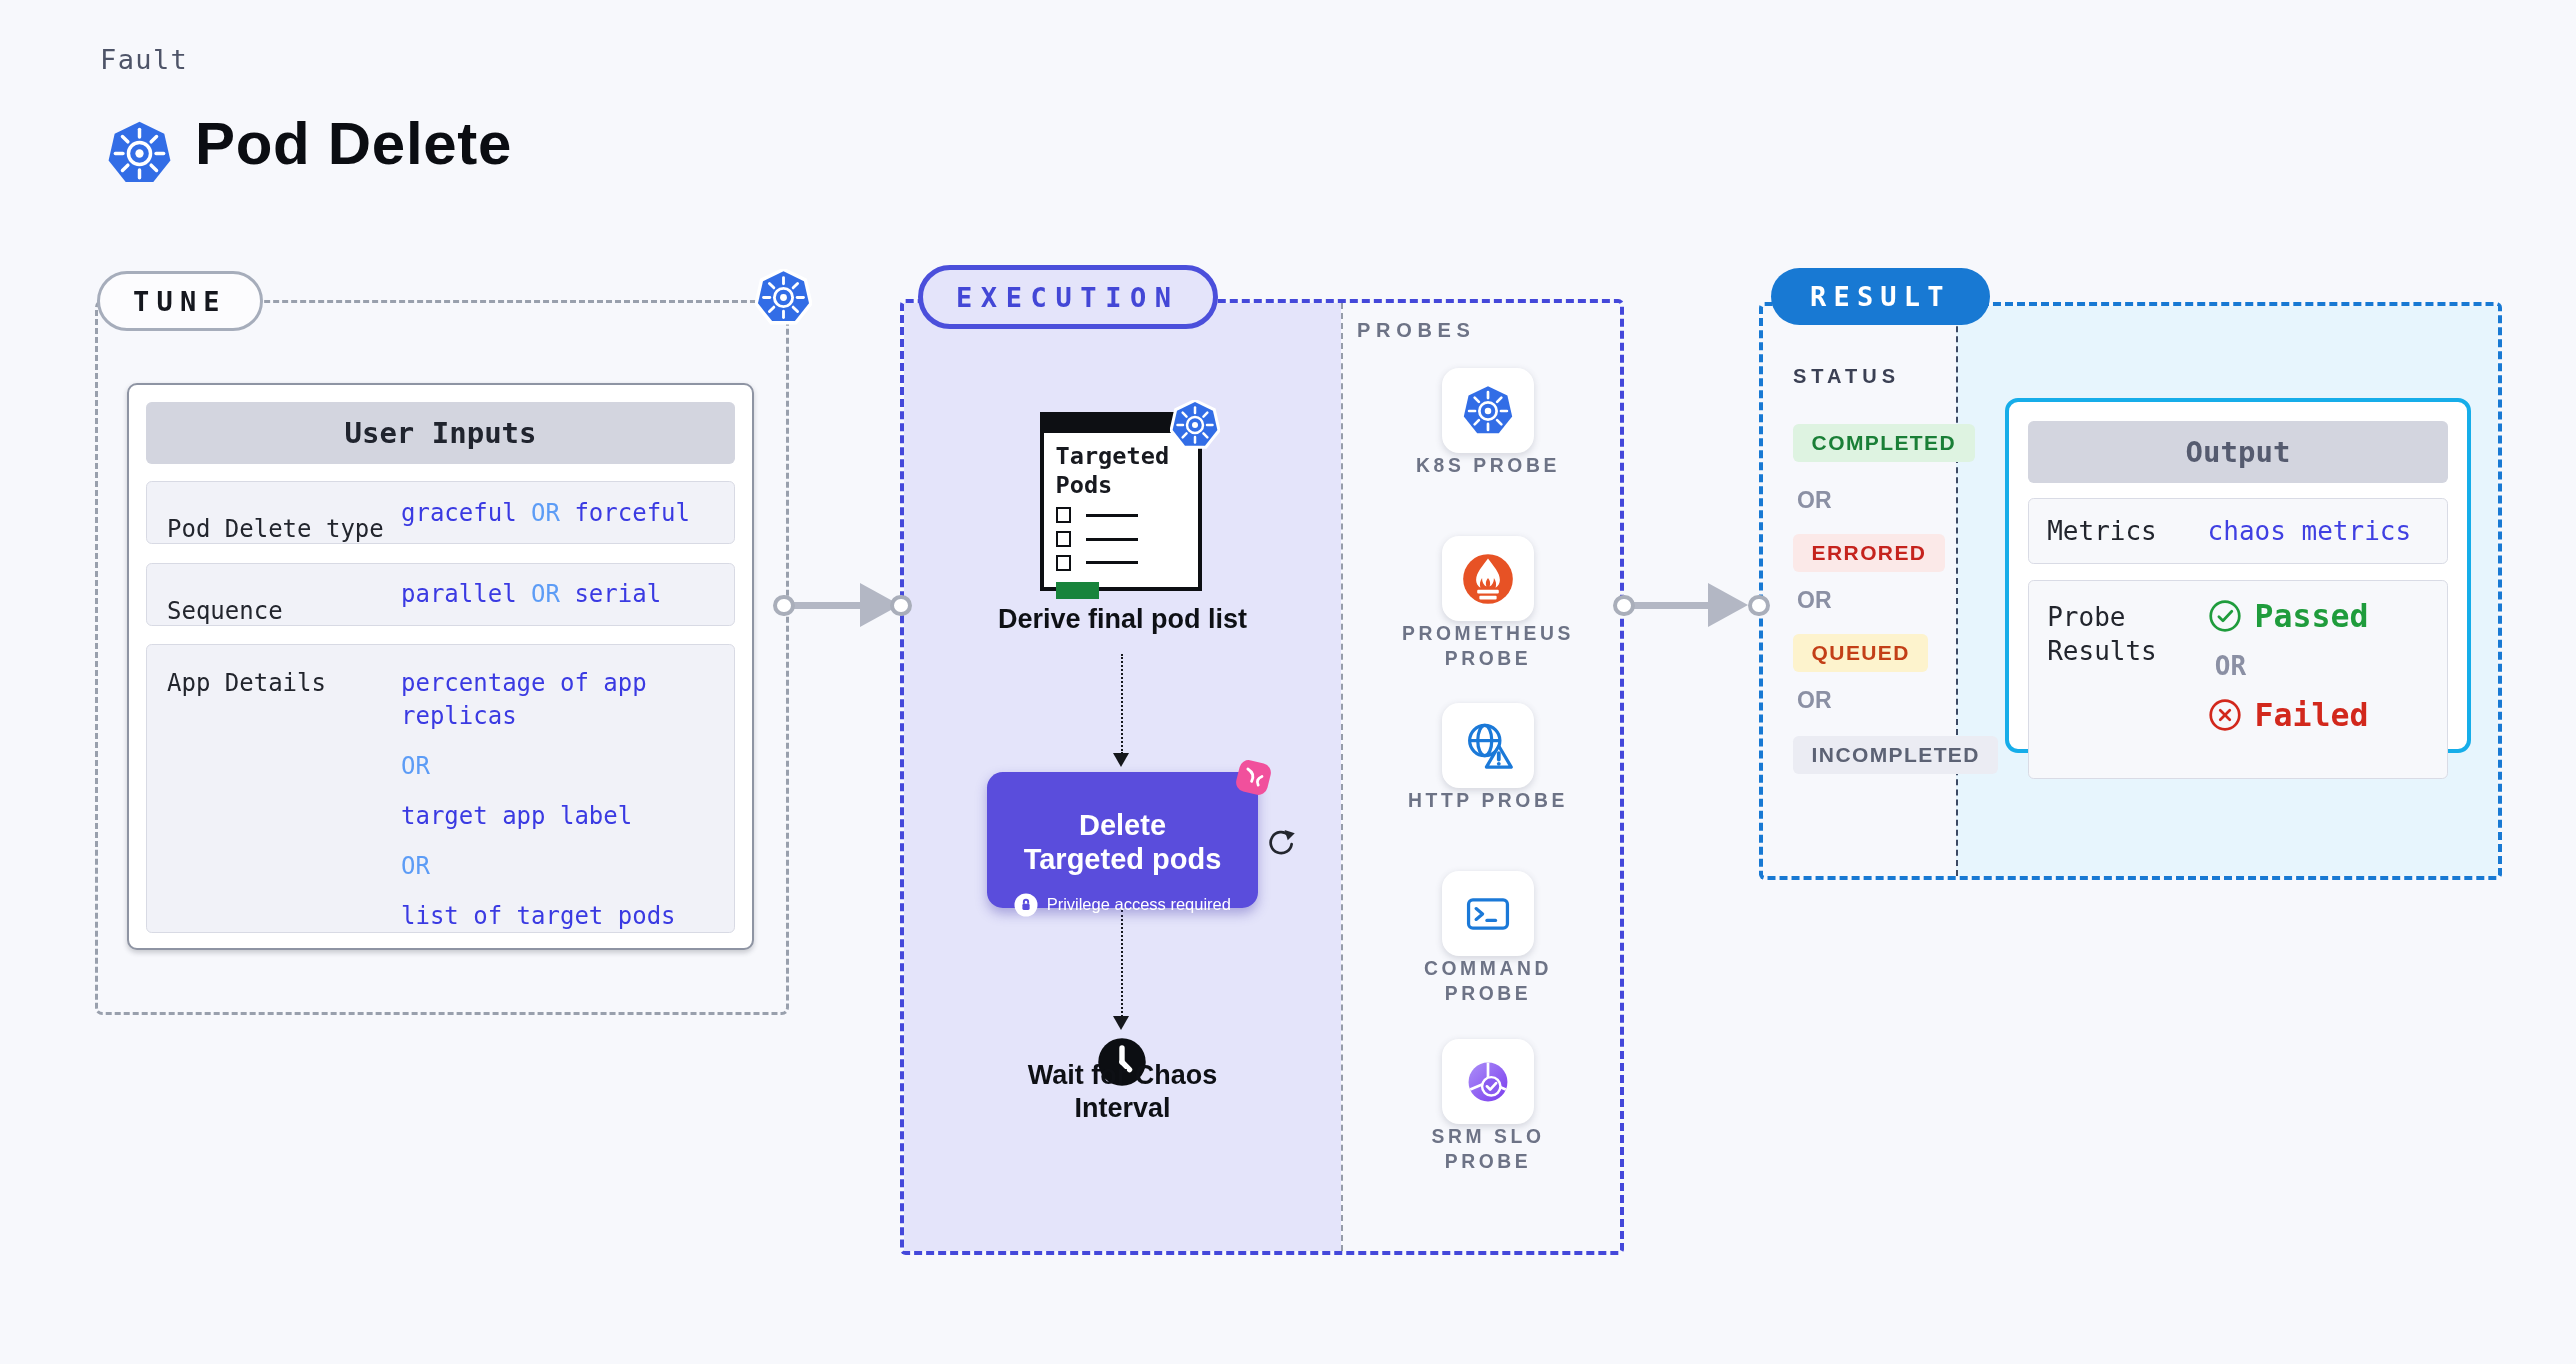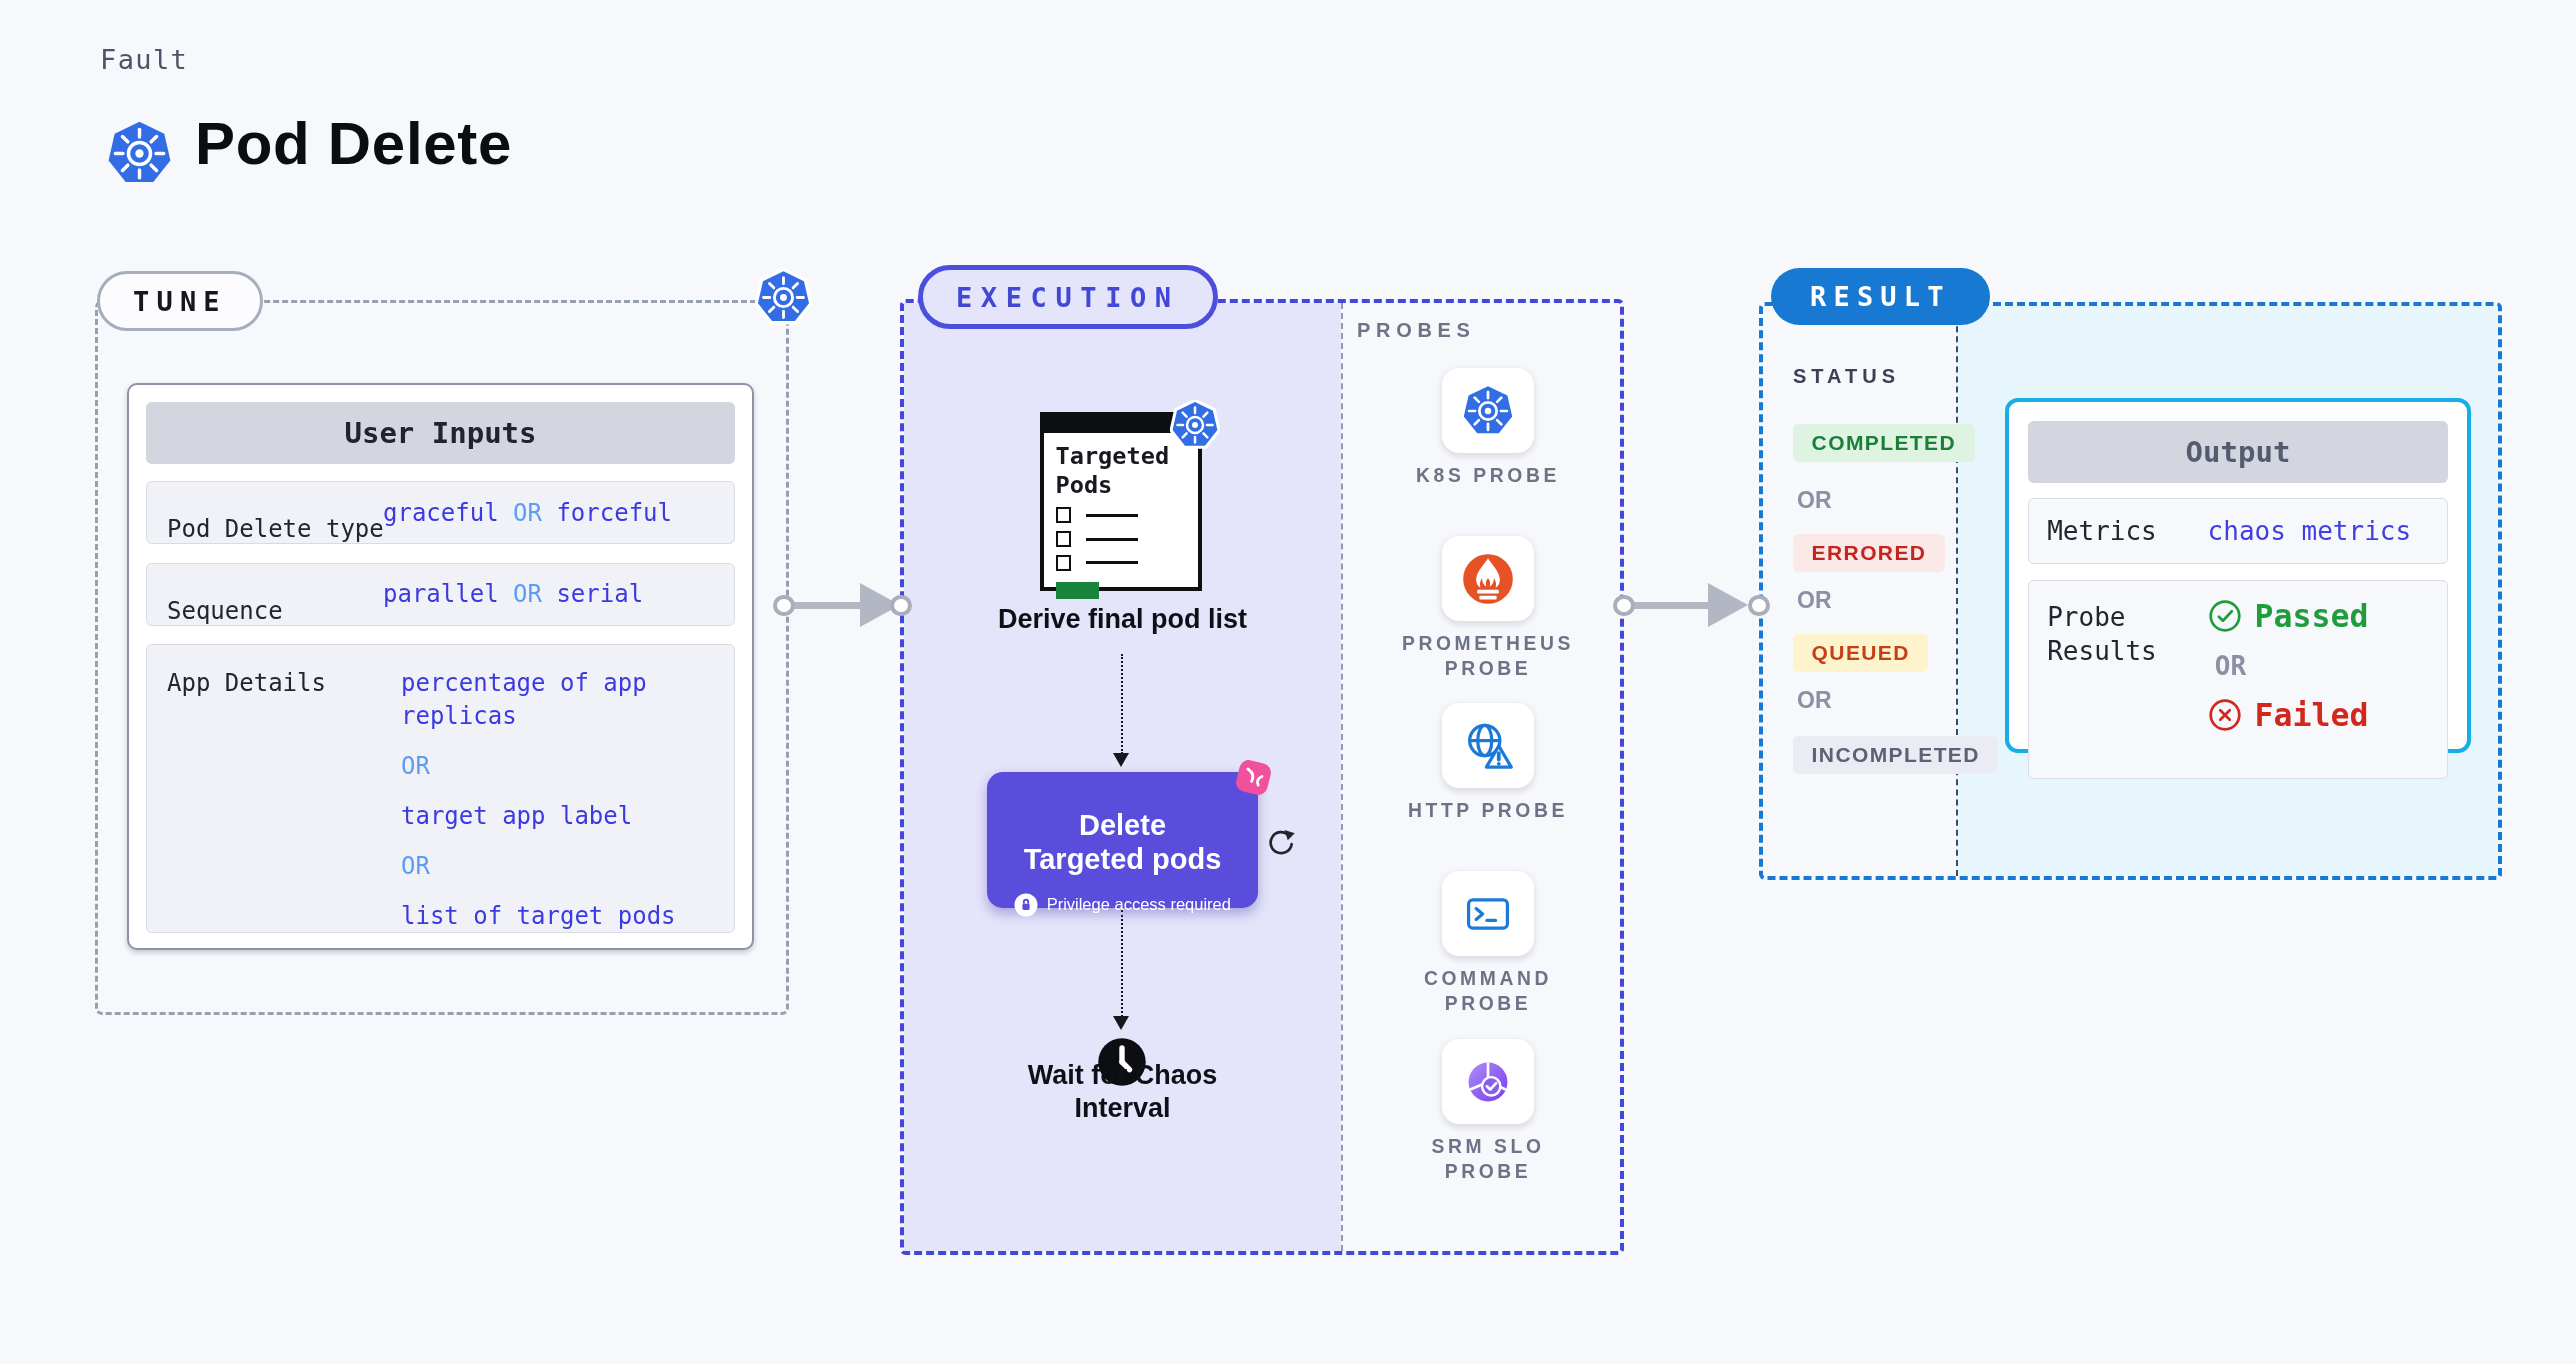--- a/index.html
+++ b/index.html
@@ -28,21 +28,21 @@
   .ui-card{left:127px;top:383px;width:627px;height:567px;background:#ffffff;border:2.1px solid #8e94a3;
            border-radius:10px;box-shadow:0 2.9px 5.7px rgba(40,44,60,.22);box-sizing:border-box;padding:17px;}
   .ui-header{height:62px;background:#d3d5df;border-radius:5.7px;display:flex;align-items:center;
              justify-content:center;font-size:29px;font-weight:bold;color:#20242e;margin-bottom:17px;}
   .ui-row{position:relative;background:#f1f2f8;border:1.4px solid #d8dae4;border-radius:5.7px;
           margin-bottom:18.6px;box-sizing:border-box;}
   .ui-row.short{height:63px;display:flex;align-items:flex-end;}
   .ui-row.tall{height:289px;}
   .ui-label{font-size:24px;color:#22252d;padding-left:20px;}
   .ui-row.tall .ui-label{padding-top:24px;}
-  .ui-value{position:absolute;left:236px;top:0;height:100%;display:flex;align-items:center;
+  .ui-value{position:absolute;left:254px;top:0;height:100%;display:flex;align-items:center;
             font-size:24px;white-space:nowrap;}
   .ui-value-col{position:absolute;left:254px;top:21.5px;width:279px;font-size:24px;line-height:33px;}
   .ui-value-col .blk{margin-bottom:17px;}
   .v{color:#3a3ae2;} .or{color:#5c9cf6;}
 
   
   .h-arrow{height:44px;z-index:8;}
   .node{position:absolute;width:21.5px;height:21.5px;border-radius:50%;background:#ffffff;
         border:4.3px solid #a9aeba;box-sizing:border-box;top:11.5px;}
   .shaft{position:absolute;top:18.6px;height:7.2px;background:#b3b7c4;}
@@ -83,21 +83,21 @@
   .clock{position:absolute;left:191px;top:732px;width:54px;height:54px;}
   .wait-label{position:absolute;left:75px;top:756px;width:287px;text-align:center;
               font-size:27px;font-weight:bold;line-height:33px;color:#0e1015;}
 
   .probes-title{position:absolute;left:453px;top:15.8px;font-size:20px;font-weight:bold;
                 color:#6d7386;letter-spacing:5.7px;}
   .probe-item{position:absolute;left:498px;width:172px;text-align:center;}
   .probe-card{width:92px;height:85px;background:#ffffff;border-radius:17px;margin:0 auto;
               box-shadow:0 2.9px 7.2px rgba(60,66,90,.18);display:flex;align-items:center;justify-content:center;}
   .probe-card svg{width:54px;height:54px;}
-  .probe-label{margin-top:10px;font-size:19.3px;font-weight:bold;color:#6d7386;
+  .probe-label{margin-top:0;font-size:19.3px;font-weight:bold;color:#6d7386;
                letter-spacing:3.6px;line-height:25px;}
 
   
   .result-box{left:1759px;top:302px;width:743px;height:578px;border:4.3px dashed #1879d3;
               border-radius:5.7px;box-sizing:border-box;}
   .result-cyan{position:absolute;left:193px;top:0;width:542px;height:100%;background:#e7f5fd;
                border-left:2.1px dashed #3d4a64;box-sizing:border-box;}
   .status-title{position:absolute;left:30px;top:59px;font-size:20px;font-weight:bold;
                 color:#3b4054;letter-spacing:5px;}
   .badge{position:absolute;left:30px;display:inline-block;padding:7.2px 18.6px;border-radius:5.7px;

